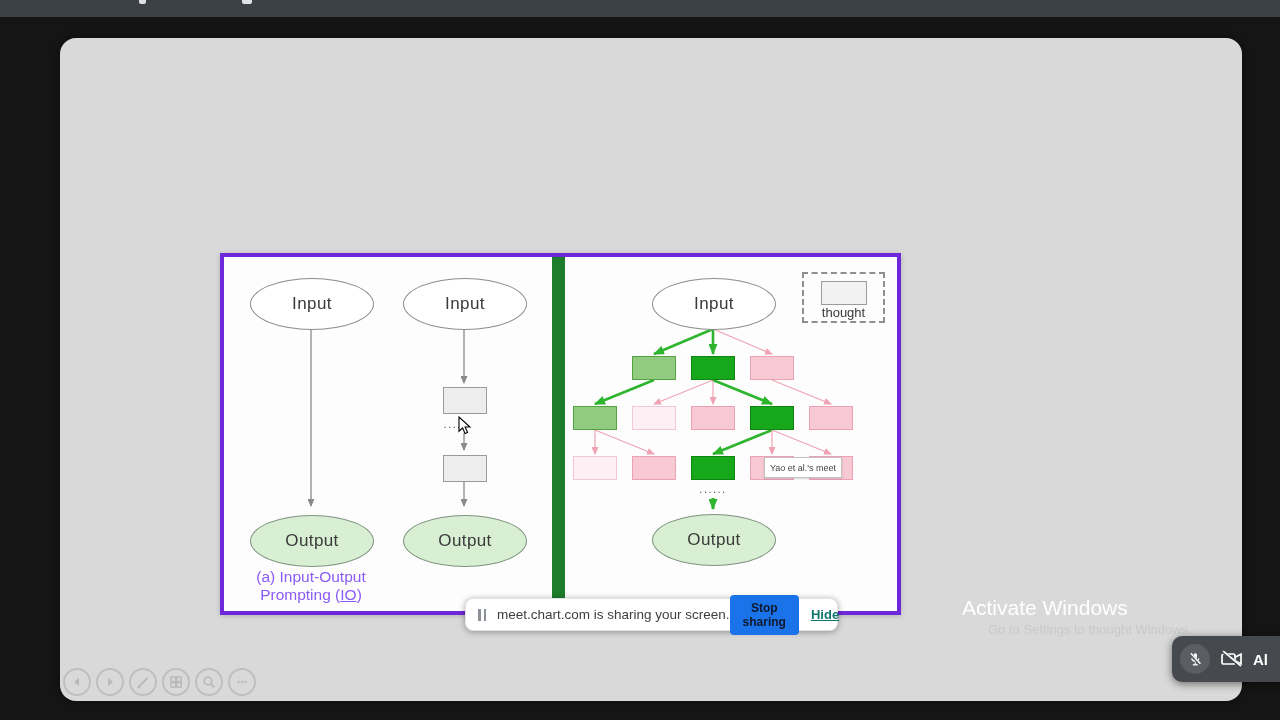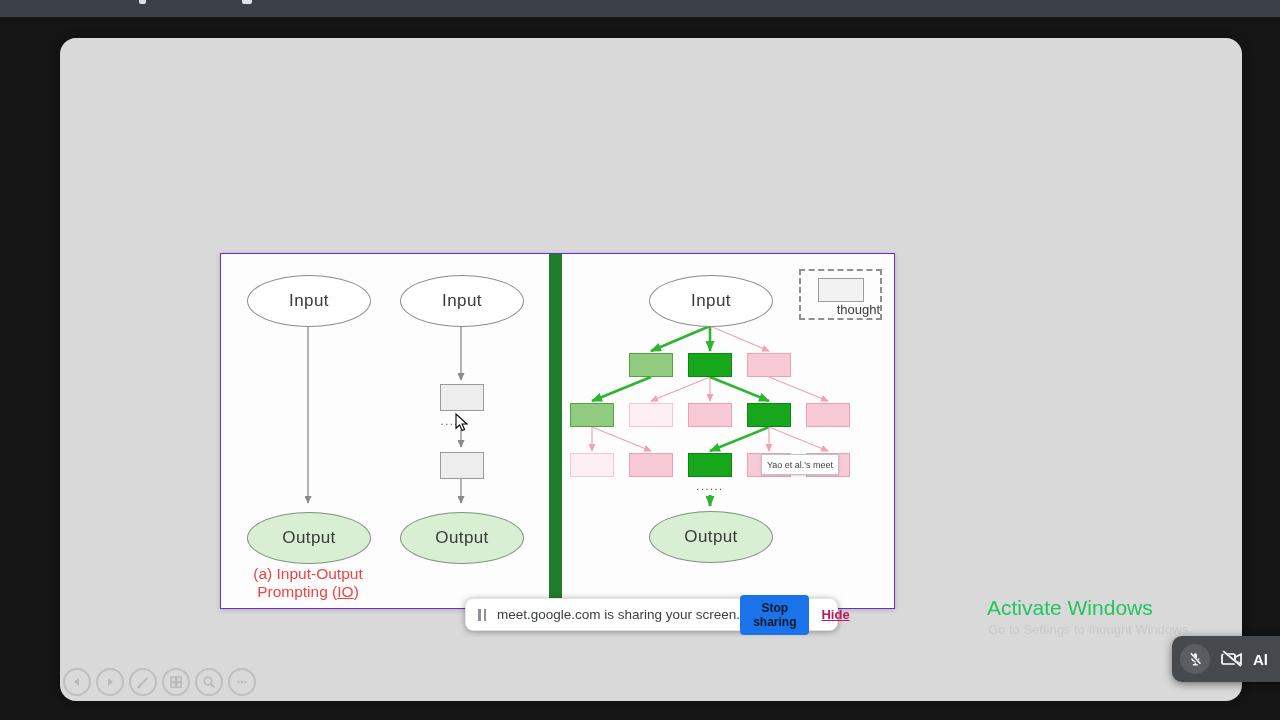--- a/index.html
+++ b/index.html
@@ -9,56 +9,56 @@
   
   .topbar{position:absolute;left:0;top:0;width:1280px;height:17px;background:#3c4147;}
   .tab-frag{position:absolute;top:0;height:4px;background:#dfe1e5;border-radius:0 0 2px 2px;}
 
   
   .canvas{position:absolute;left:60px;top:38px;width:1182px;height:663px;background:#d9d9d9;
     border-radius:16px;box-shadow:0 0 10px rgba(0,0,0,.4);}
 
   
   .figure{position:absolute;left:160px;top:215px;width:673px;height:354px;background:#fdfdfd;
-    border:1px solid #6d28d9;box-shadow:0 1px 5px rgba(0,0,0,.18);}
+    border:4px solid #6d28d9;box-shadow:0 1px 5px rgba(0,0,0,.18);}
   .figure svg.links{position:absolute;left:0;top:0;z-index:1;}
   .divider{position:absolute;left:328px;top:0;width:13px;height:354px;z-index:2;}
 
   .ellipse{position:absolute;width:122px;height:50px;border:1.5px solid #8d8d8d;border-radius:50%;
     display:flex;align-items:center;justify-content:center;font-size:17px;color:#3a3a3a;
     letter-spacing:.4px;background:#fff;z-index:3;}
   .ellipse.out{border-color:#7f937f;}
 
   .cot-box{position:absolute;width:42px;height:25px;border:1.5px solid #9a9a9a;z-index:3;}
   .dots{position:absolute;z-index:3;font-size:11px;color:#555;letter-spacing:1.5px;text-align:center;}
 
   .tree-box{position:absolute;width:44px;height:24px;z-index:3;box-sizing:border-box;}
 
   .tooltip{position:absolute;left:540px;top:200px;width:76px;height:19px;background:#fff;
     border:1px solid #c2c2c2;box-shadow:0 1px 2px rgba(0,0,0,.15);z-index:6;font-size:9px;color:#444;
     display:flex;align-items:center;justify-content:center;white-space:nowrap;}
 
   .legend{position:absolute;left:578px;top:15px;width:79px;height:47px;border:2px dashed #8f8f8f;z-index:3;}
   .legend .swatch{position:absolute;left:17px;top:7px;width:44px;height:22px;background:#f2f2f2;border:1.5px solid #9b9b9b;}
-  .legend .lab{position:absolute;left:0;bottom:1px;width:100%;text-align:right;font-size:13px;color:#3a3a3a;}
-
-  .caption{position:absolute;text-align:center;font-size:15.5px;line-height:18px;color:#ef4444;z-index:3;}
+  .legend .lab{position:absolute;left:0;bottom:1px;width:100%;text-align:center;font-size:13px;color:#3a3a3a;}
+
+  .caption{position:absolute;text-align:center;font-size:15.5px;line-height:18px;color:#8b5cf6;z-index:3;}
   .caption .u{text-decoration:underline;}
   .caption.bold{font-weight:bold;font-size:16px;color:#0e0e0e;}
 
   .cursor{position:absolute;z-index:9;}
 
   
   .tool-row{position:absolute;left:0px;top:630px;height:30px;z-index:4;}
   .tool-btn{position:absolute;width:28px;height:28px;border-radius:50%;border:2px solid rgba(150,150,150,.38);
     background:transparent;display:flex;align-items:center;justify-content:center;padding:0;cursor:pointer;}
   .tool-btn svg{opacity:.5;}
 
   
-  .wm1{position:absolute;left:987px;top:596px;font-size:21px;color:#22c55e;z-index:2;}
+  .wm1{position:absolute;left:962px;top:596px;font-size:21px;color:#ffffff;z-index:2;}
   .wm2{position:absolute;left:988px;top:622px;font-size:13px;color:#c9c9c9;z-index:2;}
 
   
   .sharebar{position:absolute;left:465px;top:598px;width:373px;height:33px;background:#fff;
     border:1px solid #e3e3e3;border-radius:8px;box-shadow:0 1px 6px rgba(0,0,0,.35);
     display:flex;align-items:center;z-index:20;padding:0 8px 0 12px;box-sizing:border-box;}
   .pauseicon{width:8px;height:12px;display:flex;justify-content:space-between;margin-right:11px;flex:0 0 auto;}
   .pauseicon i{display:block;width:2.5px;height:12px;background:#8a9096;}
   .share-msg{font-size:13.5px;color:#3c4043;white-space:nowrap;}
   .stopbtn{margin-left:auto;border:none;border-radius:4px;color:#0f172a;font-weight:bold;font-size:12px;
@@ -222,23 +222,23 @@
   </div>
 
   <div class="wm1">Activate Windows</div>
   <div class="wm2">Go to Settings to thought Windows.</div>
 
   <div class="sharebar">
     <span class="pauseicon">
         <i></i>
         <i></i>
       </span>
-    <span class="share-msg">meet.google.com is sharing your screen.</span>
+    <span class="share-msg">meet.chart.com is sharing your screen.</span>
     <button class="stopbtn" id="stopbtn" style="background: rgb(26, 115, 232);">Stop sharing</button>
-    <a class="hidelink" id="hidelink" style="color: #be185d;">Hide</a>
+    <a class="hidelink" id="hidelink" style="color: #0f766e;">Hide</a>
   </div>
 
   <div class="meetov">
     <button class="micbtn">
       <svg width="16" height="16">
         <rect x="6.6" y="2.2" width="3.4" height="7" rx="1.7" fill="#fff"></rect>
         <path d="M4.6,7.5 a3.9,3.9 0 0 0 7.4,0" fill="none" stroke="#fff" stroke-width="1.3"></path>
         <line x1="8.3" y1="11.6" x2="8.3" y2="13.4" stroke="#fff" stroke-width="1.3"></line>
         <line x1="5.8" y1="13.8" x2="10.8" y2="13.8" stroke="#fff" stroke-width="1.3"></line>
         <line x1="3.4" y1="2.6" x2="13" y2="13.2" stroke="#5a5e63" stroke-width="3"></line>

